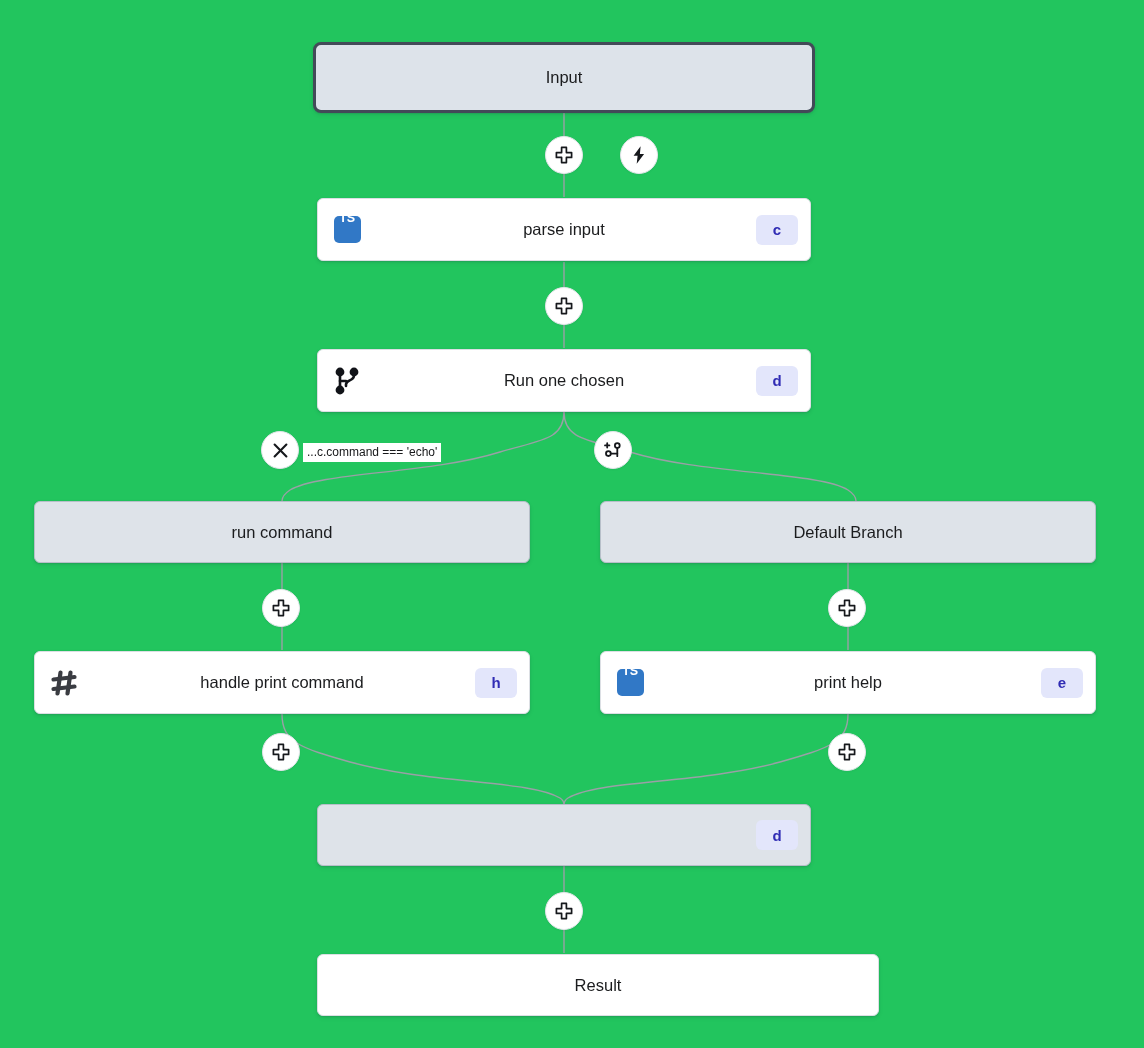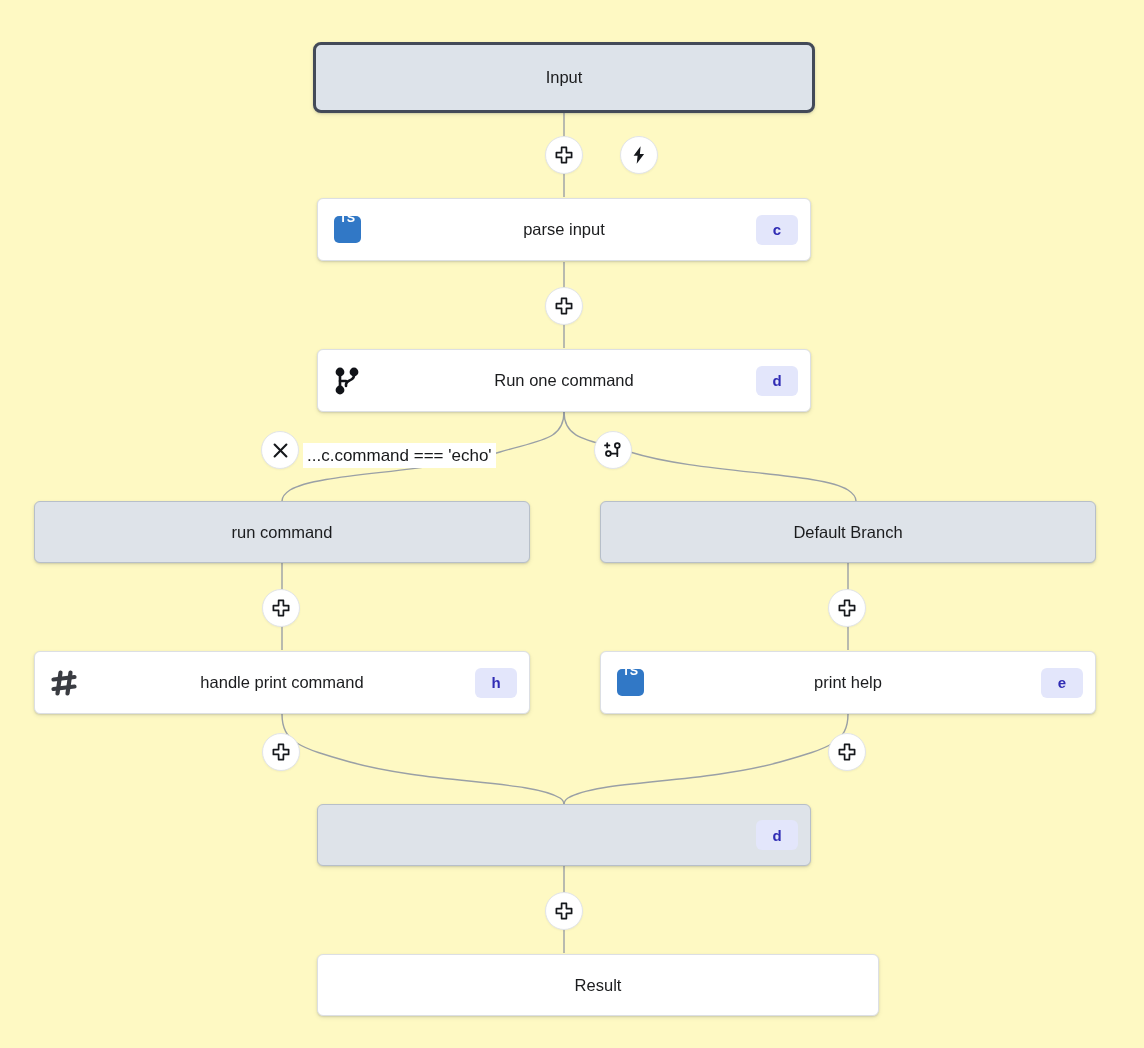--- a/index.html
+++ b/index.html
@@ -8,21 +8,21 @@
     background: #f9fafc;
   }
   body {
     font-family: "Liberation Sans", sans-serif;
     -webkit-font-smoothing: antialiased;
   }
   #canvas {
     position: relative;
     width: 1144px;
     height: 1048px;
-    background: #fef9c3;
+    background: #22c55e;
     overflow: hidden;
   }
   #edge-layer {
     position: absolute;
     left: 0;
     top: 0;
     width: 1144px;
     height: 1048px;
     pointer-events: none;
   }
@@ -124,21 +124,21 @@
     justify-content: center;
     box-sizing: border-box;
     box-shadow: 0 1px 2px rgba(30, 40, 60, 0.05);
   }
 
   
   .cond-label {
     position: absolute;
     background: #ffffff;
     color: #17181a;
-    font-size: 17px;
+    font-size: 12px;
     padding: 2px 4px;
     white-space: nowrap;
     line-height: 1.25;
   }
 </style>
 </head>
 <body>
 
 <div id="canvas">
 
@@ -181,21 +181,21 @@
     <span class="node-icon">
       <svg width="26" height="28" viewBox="0 0 26 28" fill="none" stroke="#111318" stroke-width="2.6" stroke-linecap="round" stroke-linejoin="round">
         <circle cx="6" cy="5" r="3.1" fill="#111318"></circle>
         <circle cx="6" cy="23" r="3.1" fill="#111318"></circle>
         <circle cx="20" cy="5" r="3.1" fill="#111318"></circle>
         <path d="M6 8.2 V19.9"></path>
         <path d="M20 8.2 C20 14.4 12 12.4 12 17.5 L12 19"></path>
         <path d="M6 14 L12 14"></path>
       </svg>
     </span>
-    <span class="node-label">Run one command</span>
+    <span class="node-label">Run one chosen</span>
     <span class="kbd">d</span>
   </div>
 
   <div class="node io" style="left:34px; top:501px; width:496px; height:62px;">
     <span class="node-label">run command</span>
   </div>
 
   <div class="node io" style="left:600px; top:501px; width:496px; height:62px;">
     <span class="node-label">Default Branch</span>
   </div>

